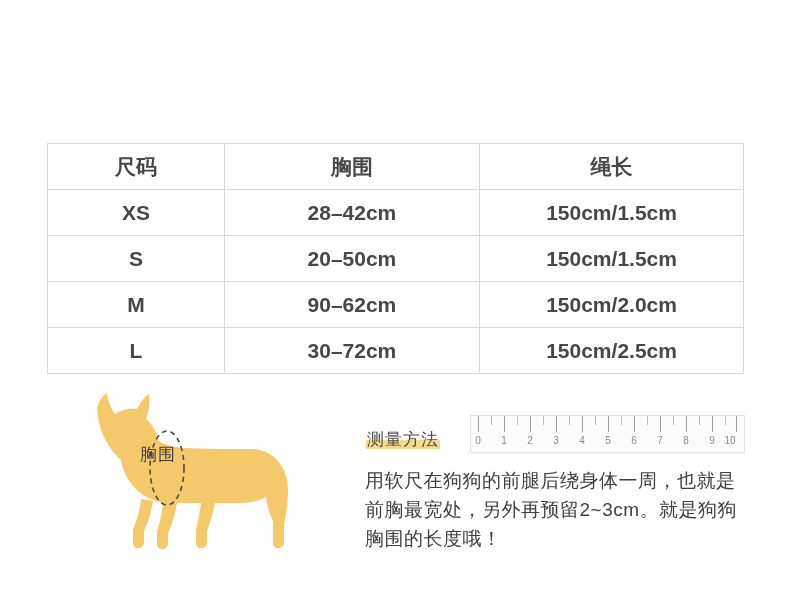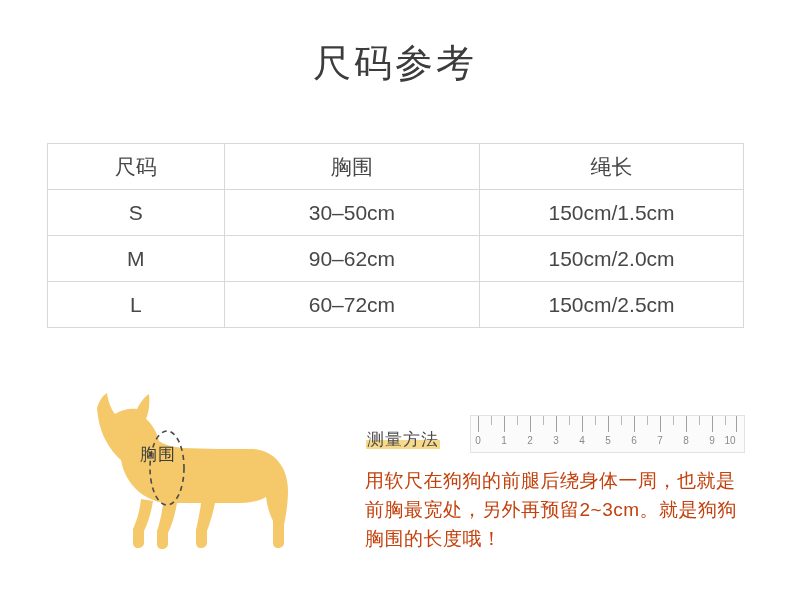--- a/index.html
+++ b/index.html
@@ -40,21 +40,21 @@
     left: 47px;
     width: 697px;
     border-collapse: collapse;
     font-size: 21px;
     color: #474747;
   }
   table.size-table td {
     border: 1px solid #d8d8d8;
     text-align: center;
     height: 45px;
-    font-weight: 400;
+    font-weight: 700;
     padding: 0;
   }
   table.size-table tr.header td {
     height: 45px;
   }
   table.size-table .col-a { width: 177px; }
   table.size-table .col-b { width: 256px; }
   table.size-table .col-c { width: 264px; }
 
   
@@ -124,51 +124,55 @@
     font-family: "Liberation Sans", sans-serif;
   }
 
   .desc {
     position: absolute;
     left: 365px;
     top: 466px;
     width: 380px;
     font-size: 19px;
     line-height: 29px;
-    color: #c2410c;
+    color: #404040;
     letter-spacing: 0.5px;
   }
 </style>
 </head>
 <body>
 
 <div class="page">
 
-  <div class="title">尺码参考</div>
 
   <table class="size-table">
     <tbody>
         <tr class="header">
       <td class="col-a">尺码</td>
       <td class="col-b">胸围</td>
       <td class="col-c">绳长</td>
     </tr>
     <tr>
+      <td class="col-a">XS</td>
+      <td class="col-b">28–42cm</td>
+      <td class="col-c">150cm/1.5cm</td>
+    </tr>
+    <tr>
       <td class="col-a">S</td>
-      <td class="col-b">30–50cm</td>
+      <td class="col-b">20–50cm</td>
       <td class="col-c">150cm/1.5cm</td>
     </tr>
     <tr>
       <td class="col-a">M</td>
       <td class="col-b">90–62cm</td>
       <td class="col-c">150cm/2.0cm</td>
     </tr>
     <tr>
       <td class="col-a">L</td>
-      <td class="col-b">60–72cm</td>
+      <td class="col-b">30–72cm</td>
       <td class="col-c">150cm/2.5cm</td>
     </tr>
   </tbody>
     </table>
 
   <div class="dog-wrap">
     <svg width="300" height="175" viewBox="0 0 300 175" xmlns="http://www.w3.org/2000/svg">
       <g>
         <path fill="#f5c96a" d="
           M 52 25

